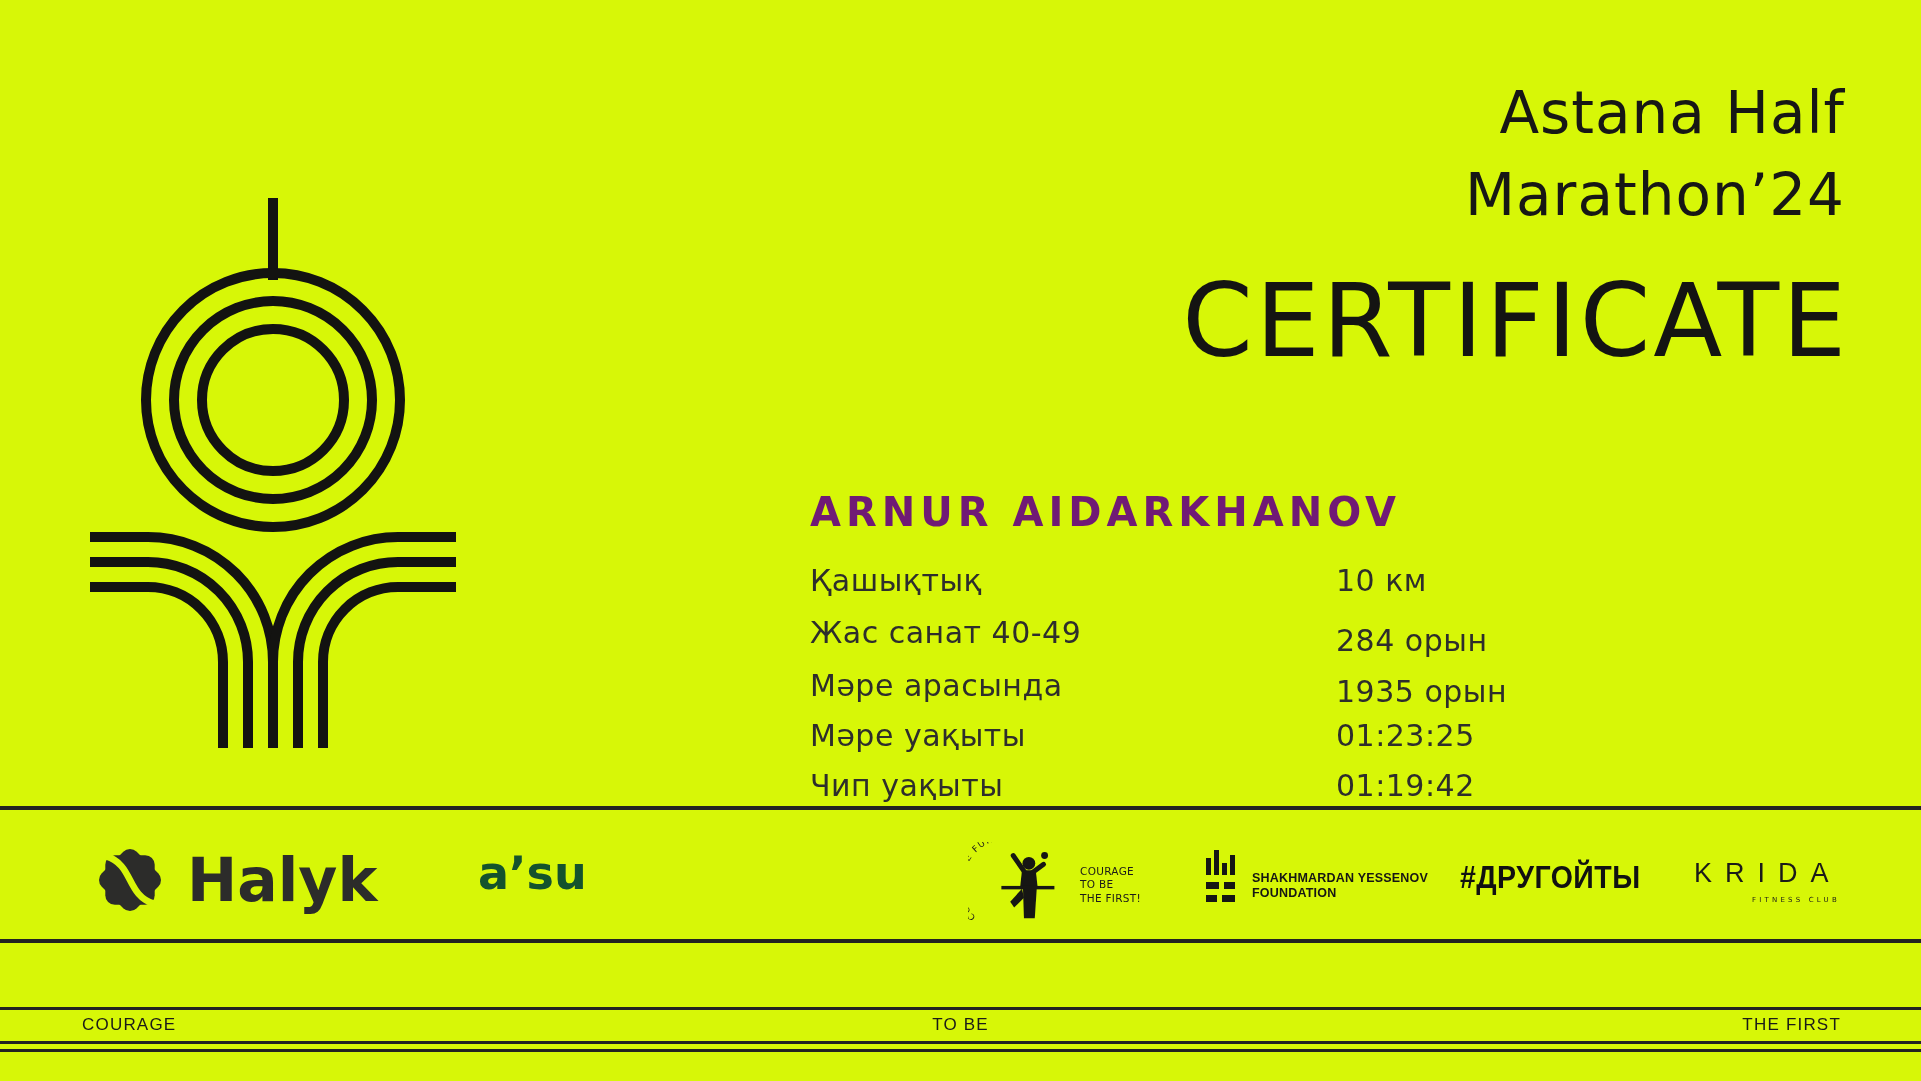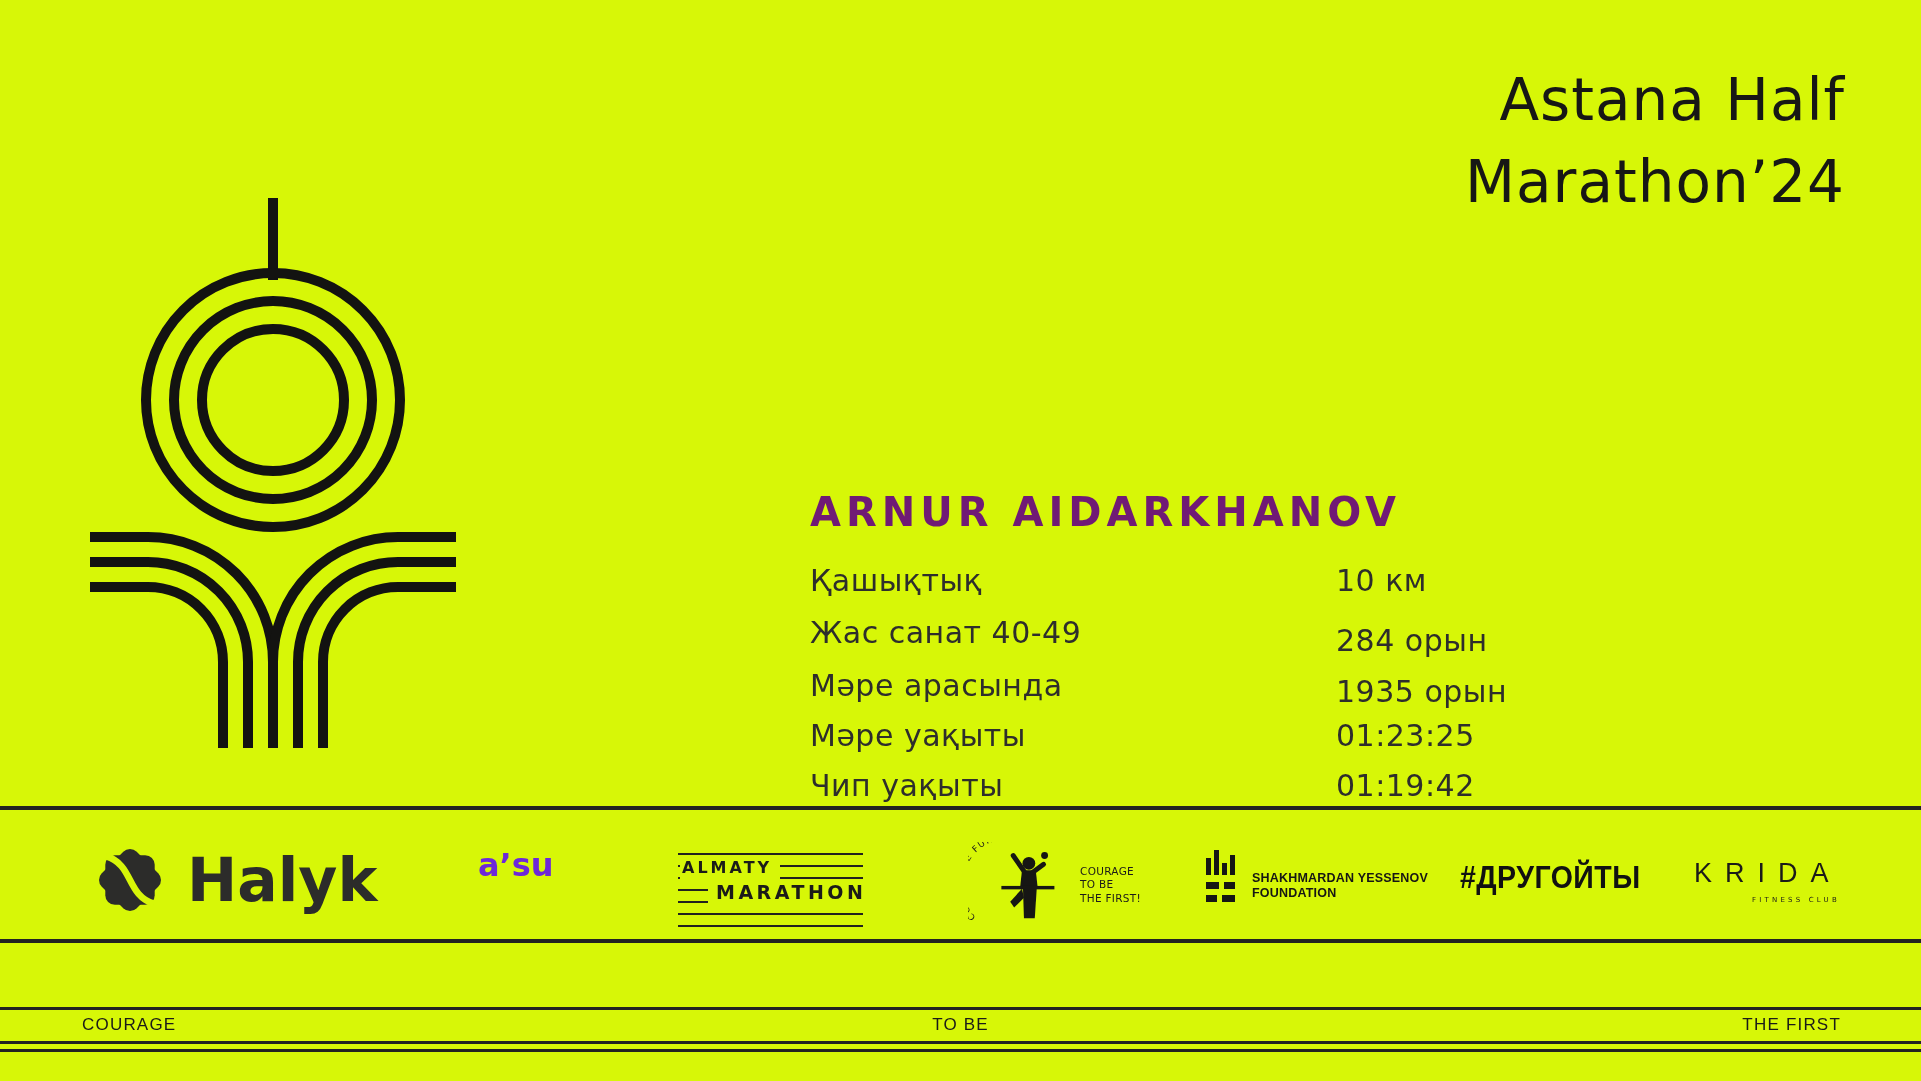--- a/index.html
+++ b/index.html
@@ -4,21 +4,21 @@
 <style>
   html,body{margin:0;padding:0;background:#9aa800;}
   .page{
     position:relative;width:1921px;height:1081px;overflow:hidden;
     background:#d7f707;
     font-family:"DejaVu Sans","Liberation Sans",sans-serif;
     color:#1d1d1b;
   }
   
   .event-title{
-    position:absolute;top:59px;right:76px;text-align:right;
+    position:absolute;top:72px;right:76px;text-align:right;
     font-size:58px;line-height:82px;letter-spacing:1px;color:#171715;
   }
   .cert-title{
     position:absolute;top:262px;right:72px;
     font-size:101px;letter-spacing:3px;color:#141412;white-space:nowrap;
   }
   
   .baiterek{position:absolute;left:85px;top:195px;}
   
   .runner-name{
@@ -34,21 +34,21 @@
   .rule{position:absolute;left:0;width:100%;background:#232321;}
   .rule-a{top:806px;height:4px;}
   .rule-b{top:939px;height:4px;}
   .rule-c{top:1007px;height:3px;}
   .rule-d{top:1041px;height:3px;}
   .rule-e{top:1049px;height:3px;}
   
   .sponsor{position:absolute;}
   .halyk{left:92px;top:842px;display:flex;align-items:center;gap:19px;}
   .halyk-word{font-size:60px;font-weight:bold;color:#2c2c2a;letter-spacing:0;line-height:76px;}
-  .asu{left:478px;top:846px;font-size:32px;font-weight:bold;color:#6d28d9;}
+  .asu{left:478px;top:846px;font-size:46px;font-weight:bold;color:#14532d;}
   .almaty{left:678px;top:853px;width:185px;height:76px;
     background-image:repeating-linear-gradient(to bottom,#22221f 0 2px,transparent 2px 12px);}
   .almaty span{position:absolute;background:#d7f707;font-weight:bold;color:#1b1b19;white-space:nowrap;}
   .almaty .l1{top:3px;left:2px;font-size:16px;letter-spacing:3px;padding:2px 8px 2px 2px;}
   .almaty .l2{top:26px;left:30px;font-size:19px;letter-spacing:3.5px;padding:2px 8px;}
   .corpfund{left:968px;top:842px;display:flex;align-items:center;}
   .corpfund-slogan{font-size:10.5px;line-height:1.3;letter-spacing:.3px;color:#1b1b19;margin-left:4px;margin-top:6px;white-space:pre-line;}
   .yessenov{left:1206px;top:850px;display:flex;}
   .yessenov-text{margin-left:14px;margin-top:21px;font-weight:bold;font-size:12.5px;line-height:1.18;color:#161614;letter-spacing:.2px;font-family:"Liberation Sans",sans-serif;}
   .drugoity{left:1460px;top:860px;font-size:31px;font-weight:800;color:#111;transform:scaleX(.92);transform-origin:left;letter-spacing:.5px;font-family:"Liberation Sans",sans-serif;}
@@ -63,20 +63,21 @@
 </style>
 </head>
 <body>
 
 <div class="page">
 
   <div class="event-title">
     <div>Astana Half</div>
     <div>Marathon’24</div>
   </div>
+  <div class="cert-title">CERTIFICATE</div>
 
   <svg class="baiterek" width="380" height="560" viewBox="0 0 380 560">
     <g fill="none" stroke="#131311" stroke-width="10">
       <line x1="188" y1="3" x2="188" y2="85"></line>
       <circle cx="188" cy="205" r="127"></circle>
       <circle cx="188" cy="205" r="99"></circle>
       <circle cx="188" cy="205" r="71"></circle>
       <path d="M 5 342 L 63 342 A 125 125 0 0 1 188 467 L 188 553"></path>
       <path d="M 5 367 L 63 367 A 100 100 0 0 1 163 467 L 163 553"></path>
       <path d="M 5 392 L 63 392 A 75 75 0 0 1 138 467 L 138 553"></path>
@@ -113,24 +114,20 @@
         <rect x="-26" y="-26" width="52" height="52" rx="10"></rect>
         <rect x="-26" y="-26" width="52" height="52" rx="10" transform="rotate(45)"></rect>
       </g>
       <path d="M -25 -25 C 4 -16 -4 16 25 25" fill="none" stroke="#d7f707" stroke-width="7"></path>
     </svg>
     <span class="halyk-word">Halyk</span>
   </div>
 
   <div class="sponsor asu">aʼsu</div>
 
-  <div class="sponsor almaty">
-    <span class="l1">ALMATY</span>
-    <span class="l2">MARATHON</span>
-  </div>
 
   <div class="sponsor corpfund">
     <svg width="108" height="80" viewBox="0 0 110 80">
       <defs>
           <path id="cf-arc" d="M 8 76 A 44 44 0 0 1 76 10"></path>
         </defs>
       <text font-size="9" letter-spacing="1.5" fill="#1b1b19" font-family="DejaVu Sans, sans-serif">
         <textPath href="#cf-arc">CORPORATE FUND</textPath>
       </text>
       <g fill="#161614" stroke="none">

